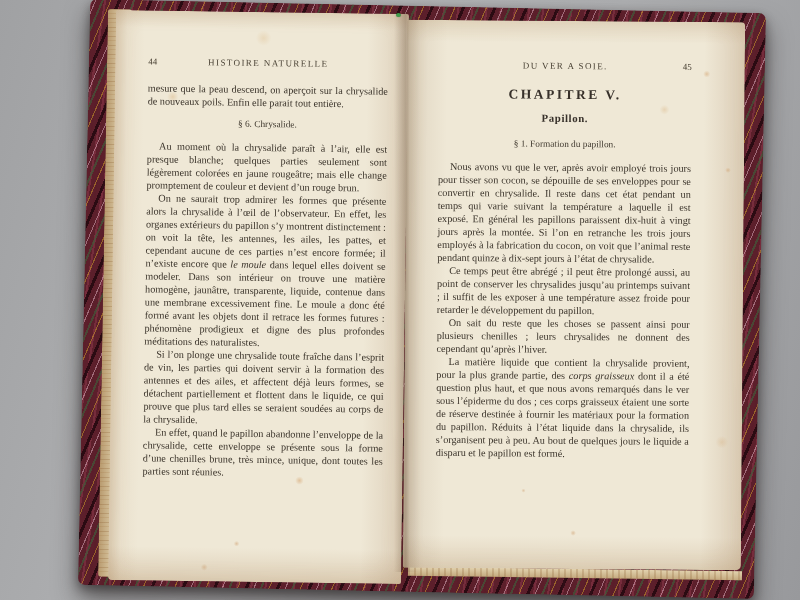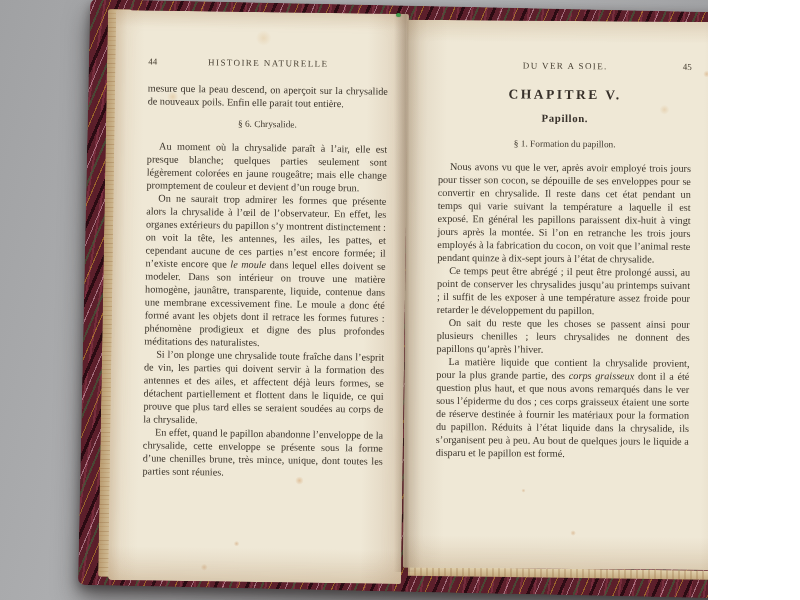--- a/index.html
+++ b/index.html
@@ -1,17 +1,17 @@
 <!DOCTYPE html>
 <html lang="fr"><head>
 <meta charset="utf-8">
 <style>
   html,body{margin:0;padding:0;}
   .photo{
-    position:relative;width:708px;height:600px;overflow:hidden;
+    position:relative;width:800px;height:600px;overflow:hidden;
     background:linear-gradient(105deg,#a0a1a3 0%,#b3b4b6 38%,#adaeb0 65%,#98999c 100%);
     font-family:"Liberation Serif","DejaVu Serif",serif;
   }
   .cover{
     position:absolute;left:84px;top:6px;width:676px;height:586px;
     transform:rotate(1.2deg);border-radius:7px;
     background-color:#5c1f2b;
     background-image:
       repeating-linear-gradient(112deg,
         rgba(46,10,18,0) 0px,rgba(46,10,18,0) 5px,
@@ -130,21 +130,21 @@
       <div class="page-header">
         <span class="running">DU VER A SOIE.</span>
         <span class="folio-right">45</span>
       </div>
       <div class="page-body">
           <div class="chapter">CHAPITRE V.</div>
           <div class="chapter_sub">Papillon.</div>
           <div class="heading">§ 1. Formation du papillon.</div>
           <p class="para indent"><span>Nous avons vu que le ver, après avoir employé trois jours pour tisser son cocon, se dépouille de ses enveloppes pour se convertir en chrysalide. Il reste dans cet état pendant un temps qui varie suivant la température a laquelle il est exposé. En général les papillons paraissent dix-huit à vingt jours après la montée. Si l’on en retranche les trois jours employés à la fabrication du cocon, on voit que l’animal reste pendant quinze à dix-sept jours à l’état de chrysalide.</span></p>
           <p class="para indent"><span>Ce temps peut être abrégé ; il peut être prolongé aussi, au point de conserver les chrysalides jusqu’au printemps suivant ; il suffit de les exposer à une température assez froide pour retarder le développement du papillon.</span></p>
-          <p class="para indent"><span>On sait du reste que les choses se passent ainsi pour plusieurs chenilles ; leurs chrysalides ne donnent des papillons qu’après l’hiver.</span></p>
+          <p class="para indent"><span>On sait du reste que les choses se passent ainsi pour plusieurs chenilles ; leurs chrysalides ne donnent des cependant qu’après l’hiver.</span></p>
           <p class="para indent"><span>La matière liquide que contient la chrysalide provient, pour la plus grande partie, des </span><em>corps graisseux</em><span> dont il a été question plus haut, et que nous avons remarqués dans le ver sous l’épiderme du dos ; ces corps graisseux étaient une sorte de réserve destinée à fournir les matériaux pour la formation du papillon. Réduits à l’état liquide dans la chrysalide, ils s’organisent peu à peu. Au bout de quelques jours le liquide a disparu et le papillon est formé.</span></p>
         </div>
     </div>
   </div>
 
   <div class="gutter-shadow"></div>
   <div class="speck"></div>
 </div>
 
 </body></html>

